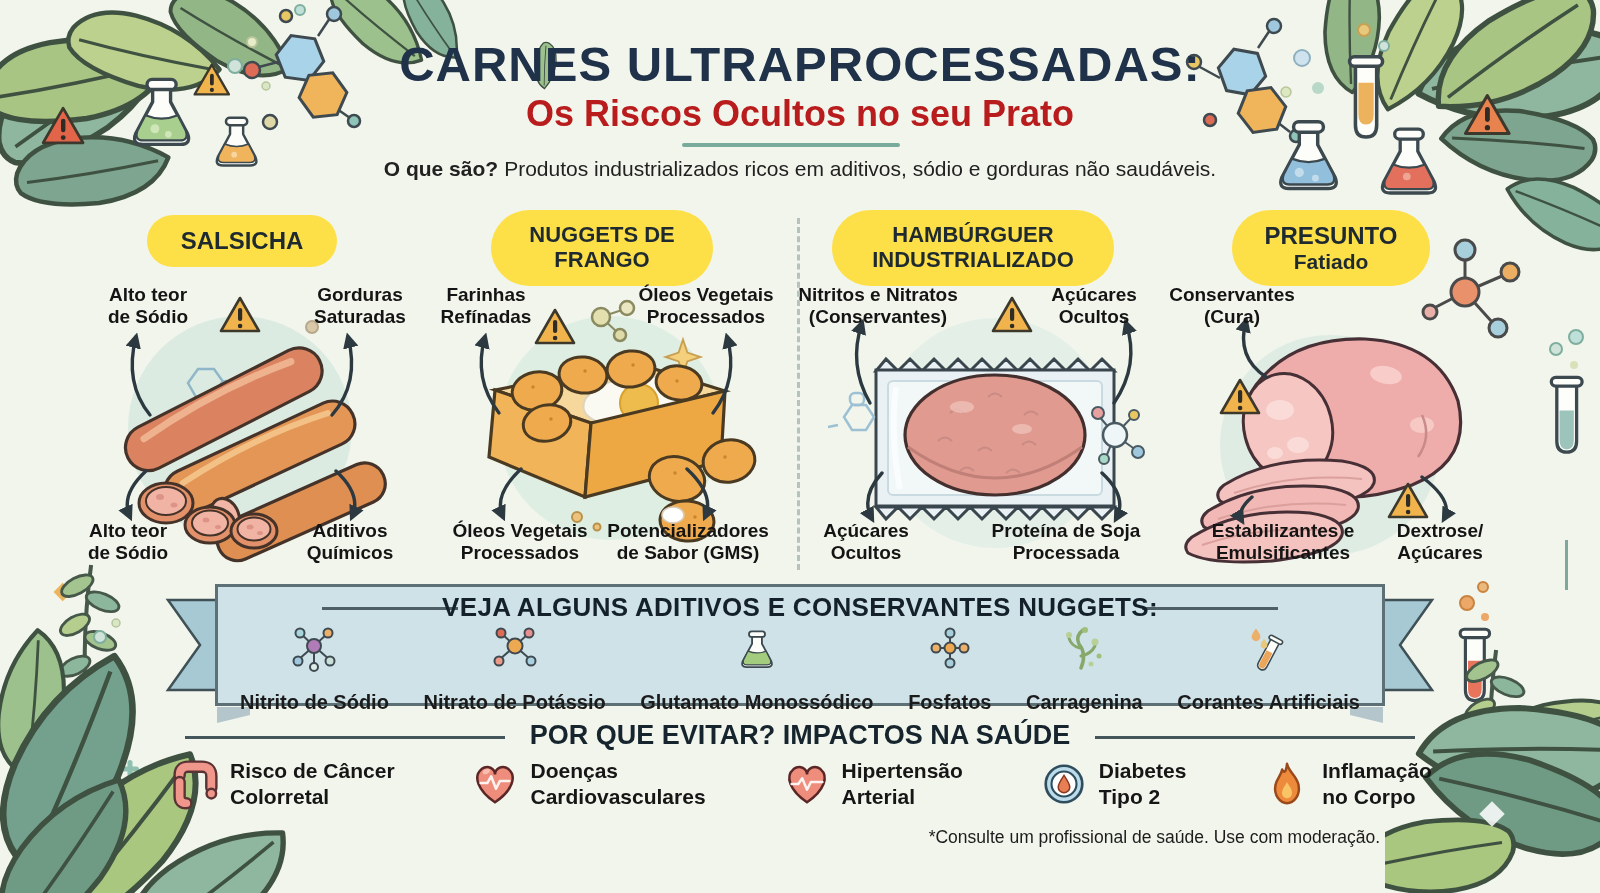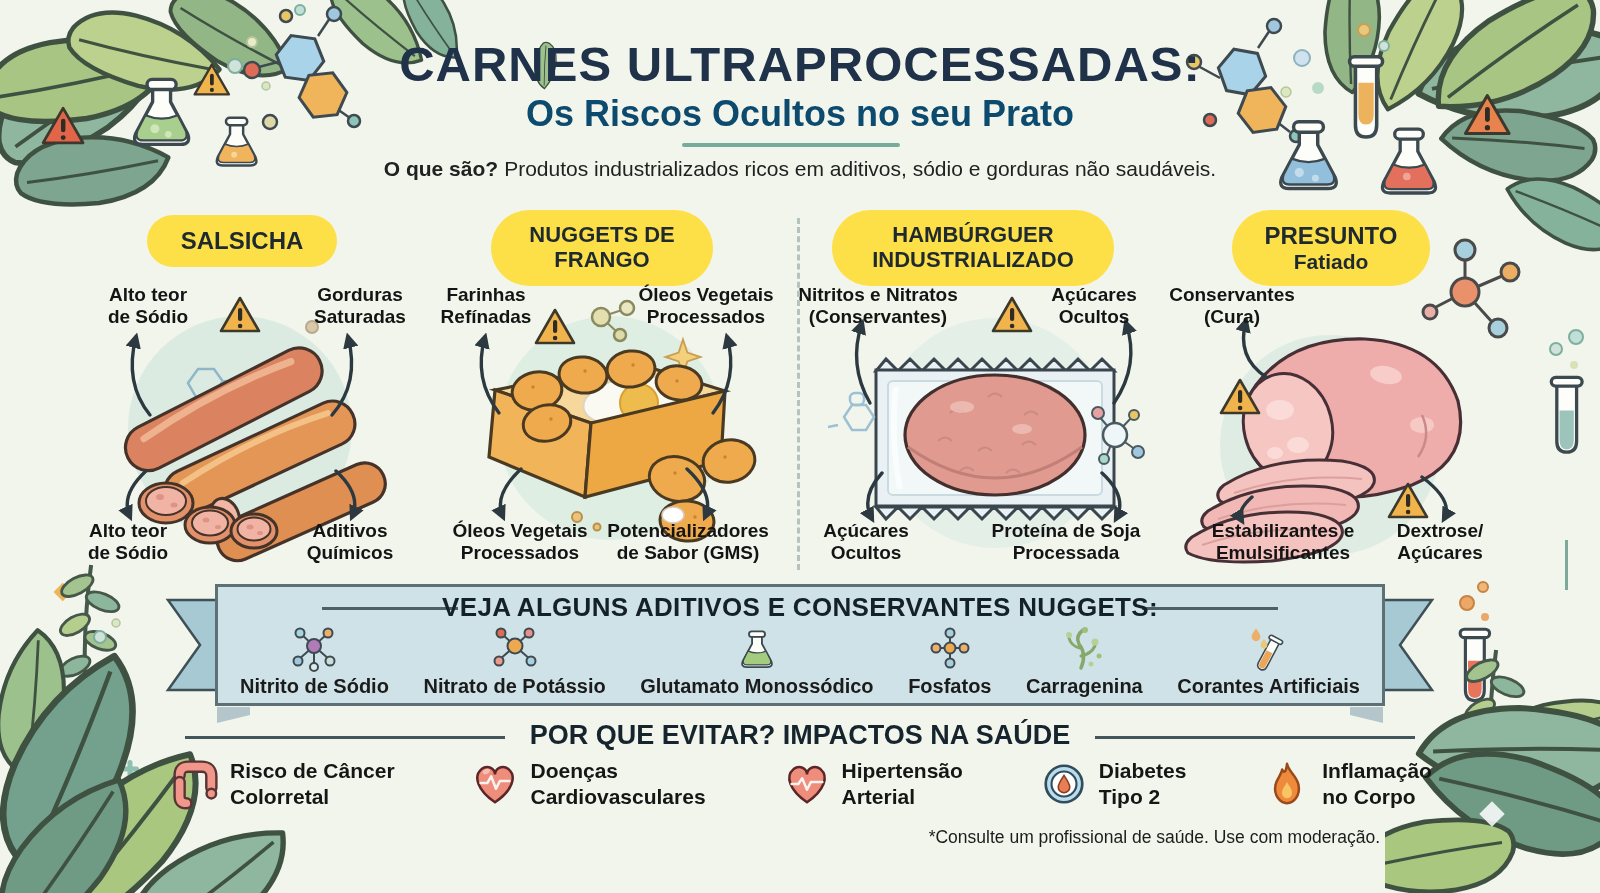--- a/index.html
+++ b/index.html
@@ -3,21 +3,21 @@
 <meta charset="utf-8">
 <style>
   html,body{margin:0;padding:0;background:#e8e8e8;}
   .canvas{position:relative;width:1600px;height:893px;background:#f2f5ec;overflow:hidden;
           font-family:"Liberation Sans",sans-serif;color:#1d1d1d;}
   .abs{position:absolute;}
   svg{display:block;}
   
   .title{top:36px;left:0;width:100%;text-align:center;font-size:49px;font-weight:800;
          color:#20324a;letter-spacing:1px;}
-  .subtitle{top:93px;left:0;width:100%;text-align:center;font-size:36px;font-weight:700;color:#0c4a6e;}
+  .subtitle{top:93px;left:0;width:100%;text-align:center;font-size:36px;font-weight:700;color:#b91c1c;}
   .underline{top:143px;left:682px;width:218px;height:4px;background:#79ab9d;border-radius:2px;}
   .intro{top:157px;left:0;width:100%;text-align:center;font-size:21px;color:#212121;}
   .intro b{font-weight:800;margin-right:6px;}
   
   .pill{position:absolute;background:#fde047;border-radius:40px;display:flex;flex-direction:column;
         align-items:center;justify-content:center;color:#1e2a30;font-weight:800;text-align:center;
         line-height:1.12;}
   .pill-1{left:147px;top:215px;width:190px;height:52px;font-size:24px;}
   .pill-2{left:491px;top:210px;width:222px;height:76px;font-size:22px;}
   .pill-3{left:832px;top:210px;width:282px;height:76px;font-size:22px;}
@@ -30,21 +30,21 @@
   .arr{fill:none;stroke:#2c3940;stroke-width:3.4;stroke-linecap:round;marker-end:url(#ah);}
   .divider{position:absolute;left:797px;top:218px;height:352px;width:0;border-left:3px dashed #b6c2bd;}
   
   .ribbon-body{position:absolute;left:215px;top:584px;width:1170px;height:122px;background:#cfe2e8;
                border:3px solid #5d7076;box-sizing:border-box;}
   .ribbon-title{position:absolute;top:592px;left:0;width:100%;text-align:center;font-size:26px;
                 font-weight:800;color:#14212b;letter-spacing:.3px;}
   .rline{position:absolute;top:607px;height:3px;background:#4e6066;}
   .ribbon-items{position:absolute;left:240px;top:624px;width:1120px;display:flex;
                 justify-content:space-between;align-items:flex-end;}
-  .ritem{display:flex;flex-direction:column;align-items:center;gap:3px;}
+  .ritem{display:flex;flex-direction:column;align-items:center;gap:19px;}
   .ritem .rlabel{font-size:20px;font-weight:700;color:#1b1b1b;white-space:nowrap;}
   
   .health-title{position:absolute;top:720px;left:0;width:100%;text-align:center;font-size:27px;
                 font-weight:800;color:#16242e;}
   .hline{position:absolute;top:736px;height:3px;background:#44555c;}
   .health-items{position:absolute;left:170px;top:758px;width:1262px;display:flex;
                 justify-content:space-between;}
   .hitem{display:flex;align-items:center;gap:10px;}
   .hlabel{font-size:21px;font-weight:700;line-height:1.22;white-space:pre-line;color:#161616;}
   .footnote{position:absolute;top:827px;left:700px;width:680px;text-align:right;font-size:17.5px;color:#1c1c1c;}

